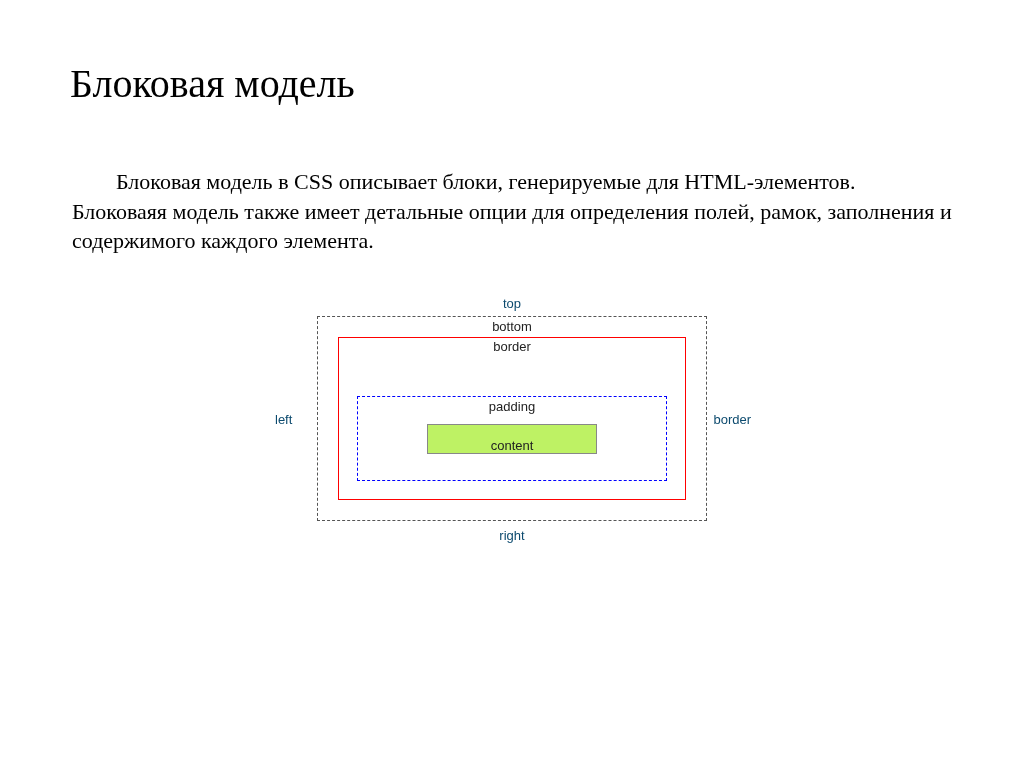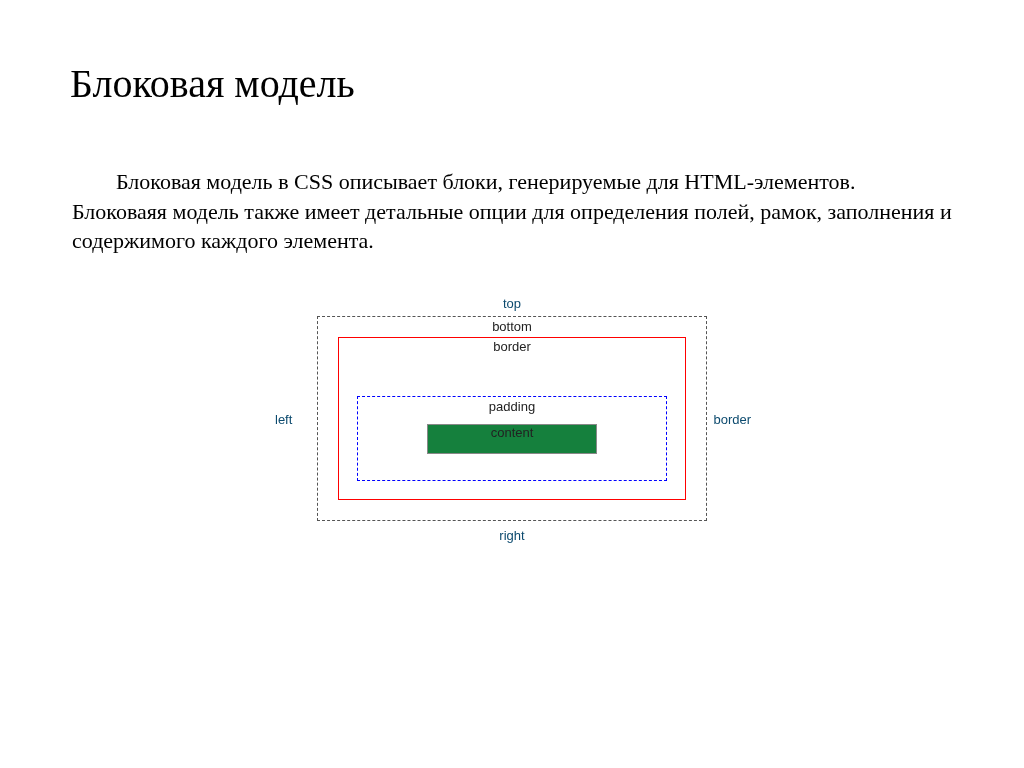--- a/index.html
+++ b/index.html
@@ -87,25 +87,25 @@
       font-size: 13px;
     }
     .content-box {
       position: absolute;
       top: 50%; left: 50%;
       transform: translate(-50%, -50%);
       width: 170px;
       height: 30px;
       border: 1px solid #888888;
       display: flex;
-      align-items: flex-start;
+      align-items: flex-end;
       justify-content: center;
       font-size: 13px;
       color: #222222;
-      background: #15803d;
+      background: #bef264;
     }
   </style>
 </head>
 <body>
 
 <div class="slide">
   <h1 class="title">Блоковая модель</h1>
 
   <p class="body-text">Блоковая модель в CSS описывает блоки, генерируемые для HTML-элементов. Блоковаяя модель также имеет детальные опции для определения полей, рамок, заполнения и содержимого каждого элемента.</p>
 

